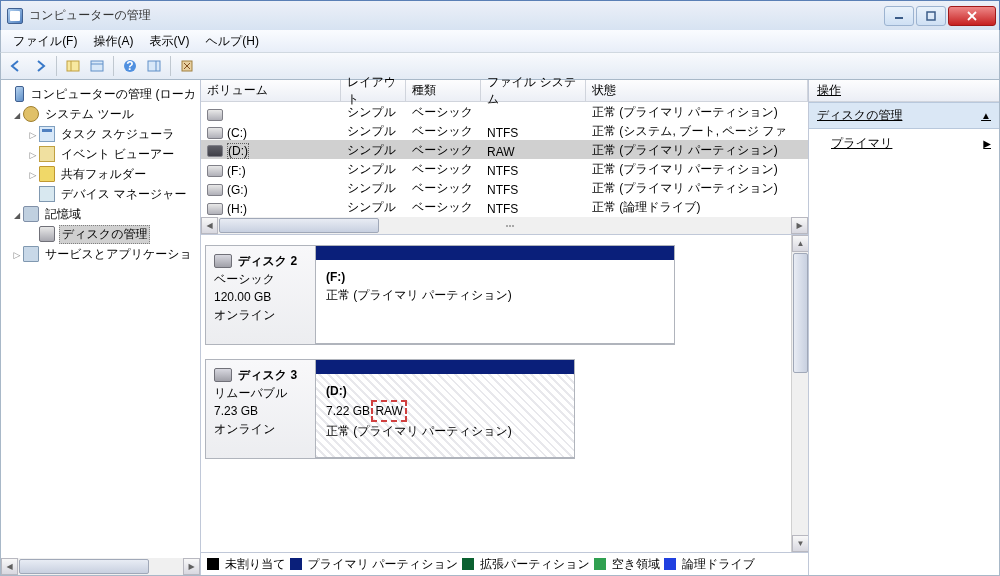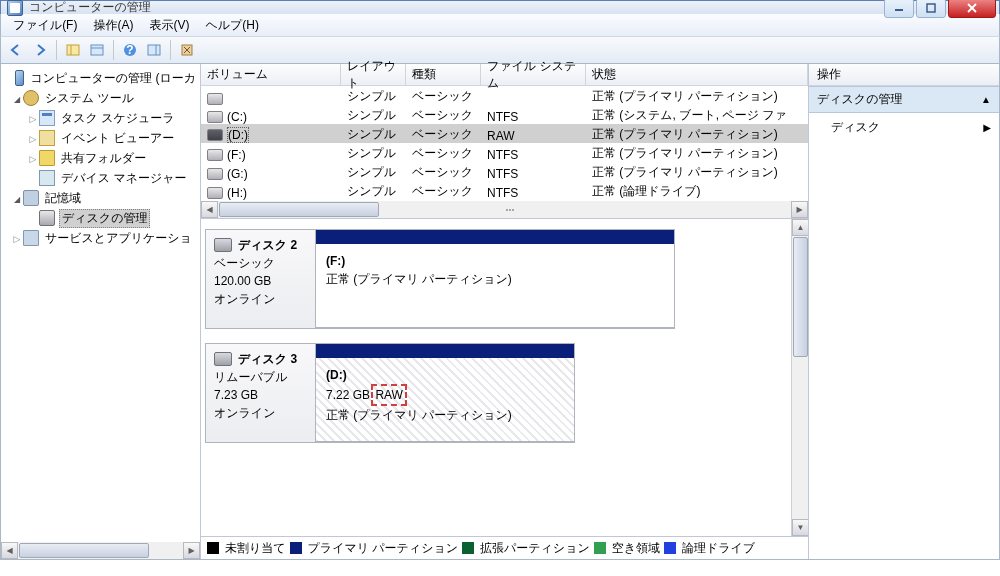--- a/index.html
+++ b/index.html
@@ -1,19 +1,19 @@
 <!DOCTYPE html>
 <html><head>
 <meta charset="utf-8">
 <style>
 * { margin: 0; padding: 0; box-sizing: border-box; font-family: "Meiryo", "MS PGothic", sans-serif; font-size: 12px; }
 body { width: 1000px; height: 576px; background: #fff; overflow: hidden; }
 
 
-.titlebar { height: 14px; background: linear-gradient(to bottom, #ecf0f8, #d7e3f2); display: flex; align-items: center; border: 1px solid #5a7fb5; border-bottom: none; }
+.titlebar { height: 30px; background: linear-gradient(to bottom, #ecf0f8, #d7e3f2); display: flex; align-items: center; border: 1px solid #5a7fb5; border-bottom: none; }
 .titlebar .icon { width: 16px; height: 16px; margin: 0 6px; background: linear-gradient(135deg, #b0d0f0, #5080c0); border: 1px solid #406090; border-radius: 2px; position: relative; }
 .titlebar .icon::after { content:""; position:absolute; left:2px; top:2px; width:10px; height:10px; background:#fff; border-radius:1px; }
 .titlebar .title { flex: 1; color: #333; }
 .winbtns { display: flex; height: 20px; margin-right: 2px; }
 .winbtn { width: 30px; height: 20px; border: 1px solid #9cb3d0; background: linear-gradient(to bottom, #eaf2fb, #cfe0f4); display:flex; align-items:center; justify-content:center; border-radius: 3px; margin: 0 1px; color:#3b5c88; }
 .winbtn.close { width: 48px; background: linear-gradient(to bottom, #e88, #c62020); color: #fff; border-color:#a01818;}
 .winbtn svg { pointer-events:none; }
 
 
 .menubar { height: 22px; background: linear-gradient(to bottom, #fafcff, #e8eef8); border-left:1px solid #a8b8c8; border-right:1px solid #a8b8c8; display:flex; align-items:center; padding: 0 4px; }
@@ -82,21 +82,21 @@
 .partbody .pname { font-weight:bold; }
 .rawbox { display:inline-block; border:2px dashed #d04040; padding:0 2px; margin-left:-2px;}
 .vscrollbar { width:17px; background:#f0f0f0; border-left:1px solid #d0d0d0; display:flex; flex-direction:column; position:absolute; right:0; top:0; bottom:23px;}
 .vsthumb { width:15px; background:linear-gradient(to right,#e8ecf4,#c8d0e0); border:1px solid #a0a8b8; border-radius:2px; margin:1px auto;}
 
 
 .legend { height:23px; border-top:1px solid #c0c8d8; display:flex; align-items:center; padding: 0 6px; gap:4px; font-size:12px;}
 .legbox { width:12px; height:12px; display:inline-block; margin-right:2px;}
 
 
-.actionscol { width:190px; display:flex; flex-direction:column; }
+.actionscol { width:190px; display:flex; flex-direction:column;text-decoration:underline; }
 .actionshdr { height:22px; background:linear-gradient(to bottom,#fdfdfe,#ebeef5); border-bottom:1px solid #d0d4dc; display:flex;align-items:center; padding:0 8px;}
 .actionsbody { flex:1; background:#fff; }
 .actionsel { background:#dae7f5; border-top:1px solid #b8c8dc; border-bottom:1px solid #b8c8dc; padding: 4px 8px; display:flex; justify-content:space-between; align-items:center; }
 .actionitem { padding: 6px 8px 6px 22px; display:flex; justify-content:space-between; align-items:center; }
 .triangle { font-size:10px; }
 </style>
 </head>
 <body>
 
 <div class="titlebar">
@@ -378,19 +378,19 @@
   </div>
 
   <div class="actionscol">
     <div class="actionshdr">操作</div>
     <div class="actionsbody">
       <div class="actionsel">
         <span>ディスクの管理</span>
         <span class="triangle">▲</span>
       </div>
       <div class="actionitem">
-        <span>ディスク</span>
+        <span>プライマリ</span>
         <span class="triangle">▶</span>
       </div>
     </div>
   </div>
 
 </div>
 
 </body></html>

